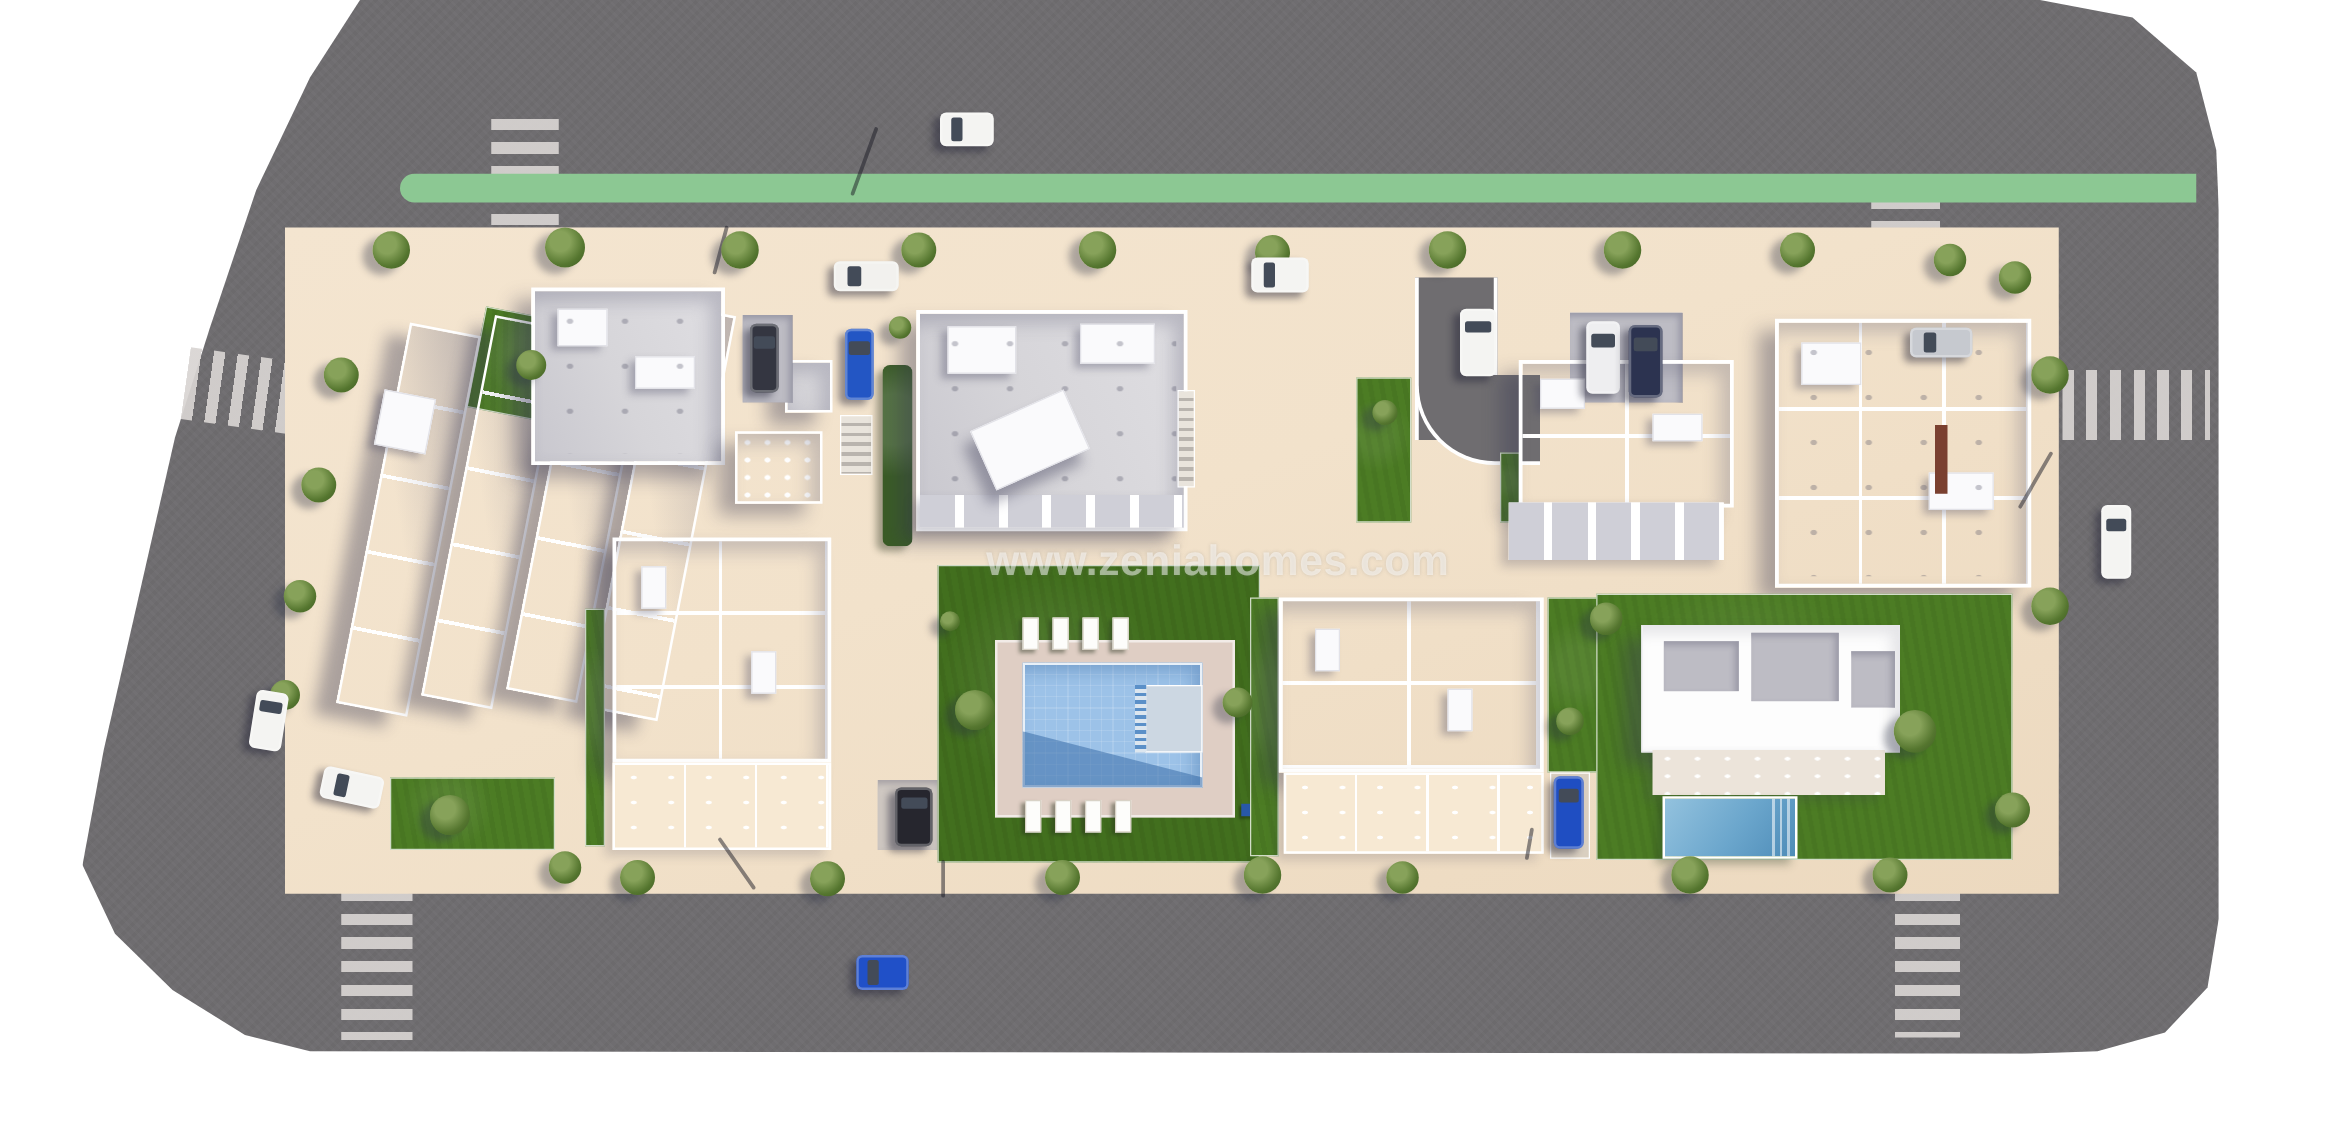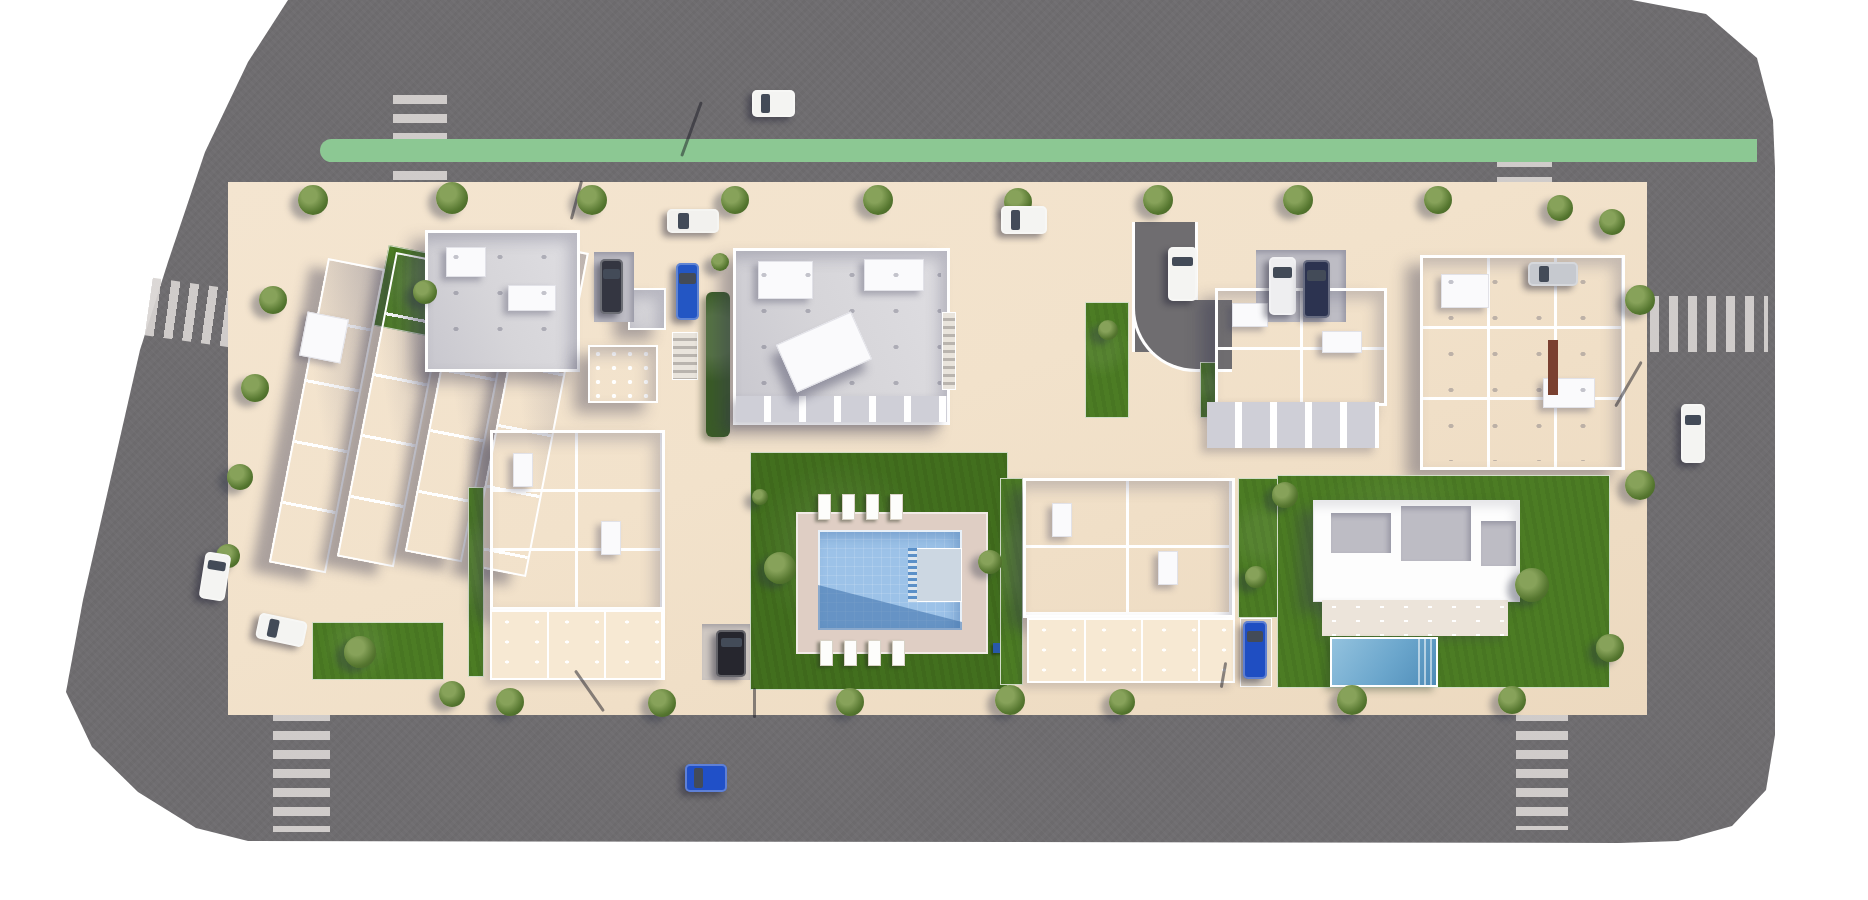--- a/index.html
+++ b/index.html
@@ -334,13 +334,14 @@
         <div class="glass" style="left: 15%; top: 18%; width: 70%; height: 18%;"></div>
       </div>
       <div class="car" style="left: 1243px; top: 621px; width: 24px; height: 58px; background: rgb(31, 78, 194); transform: rotate(0deg);">
         <div class="glass" style="left: 15%; top: 18%; width: 70%; height: 18%;"></div>
       </div>
       <div class="car" style="left: 1528px; top: 262px; width: 50px; height: 24px; background: rgb(198, 201, 207); transform: rotate(0deg);">
         <div class="glass" style="left: 22%; top: 15%; width: 20%; height: 70%;"></div>
       </div>
     </div>
 
+  <div class="watermark">www.zeniahomes.com</div>
 </div>
 
 </body></html>

